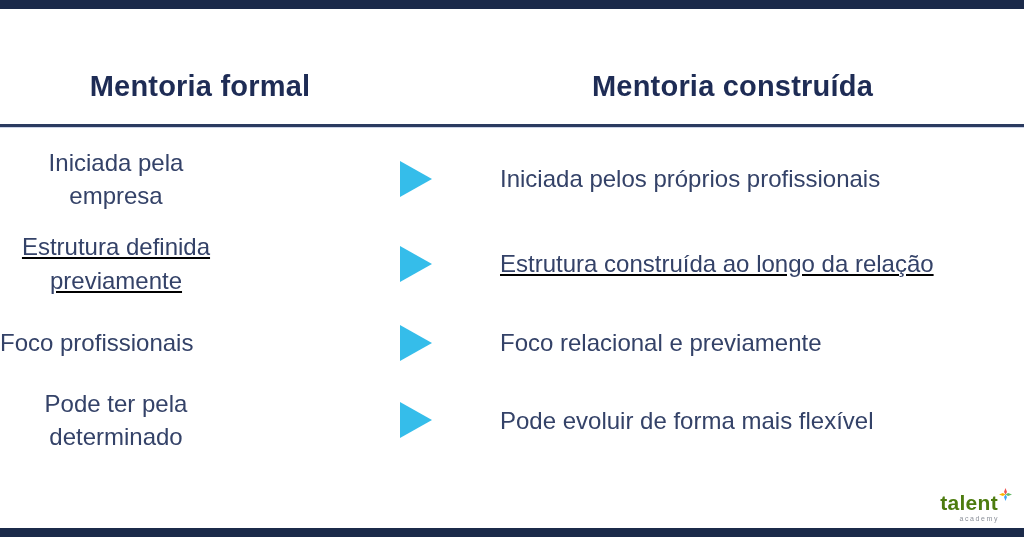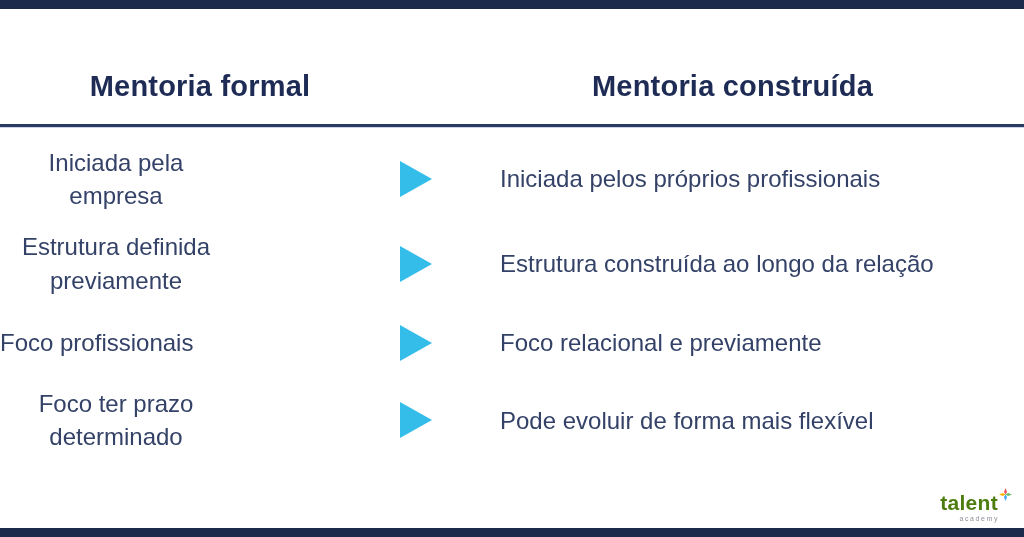--- a/index.html
+++ b/index.html
@@ -38,21 +38,21 @@
     display: flex;
     justify-content: center;
     padding-bottom: 21px;
     font-size: 29px;
     font-weight: 700;
     letter-spacing: 0.2px;
     color: #1e2c55;
   }
   .body-rows { margin-top: 2px; }
   .row-1 { height: 88px; }
-  .row-2 { height: 81px; }
+  .row-2 { height: 81px; text-decoration: underline; }
   .row-3 { height: 77px; }
   .row-4 { height: 78px; }
   .cell {
     display: flex;
     align-items: center;
     justify-content: flex-start;
     text-align: center;
     color: #344268;
     font-size: 24px;
     line-height: 1.38;
@@ -148,21 +148,21 @@
           <div class="arrow"></div>
         </div>
       <div class="cell right-col">
           <span>Foco relacional e previamente</span>
         </div>
       <div></div>
     </div>
 
     <div class="grid row-4">
       <div class="cell left-col">
-          <span>Foco ter prazo determinado</span>
+          <span>Pode ter pela determinado</span>
         </div>
       <div class="cell">
           <div class="arrow"></div>
         </div>
       <div class="cell right-col">
           <span>Pode evoluir de forma mais flexível</span>
         </div>
       <div></div>
     </div>
 

